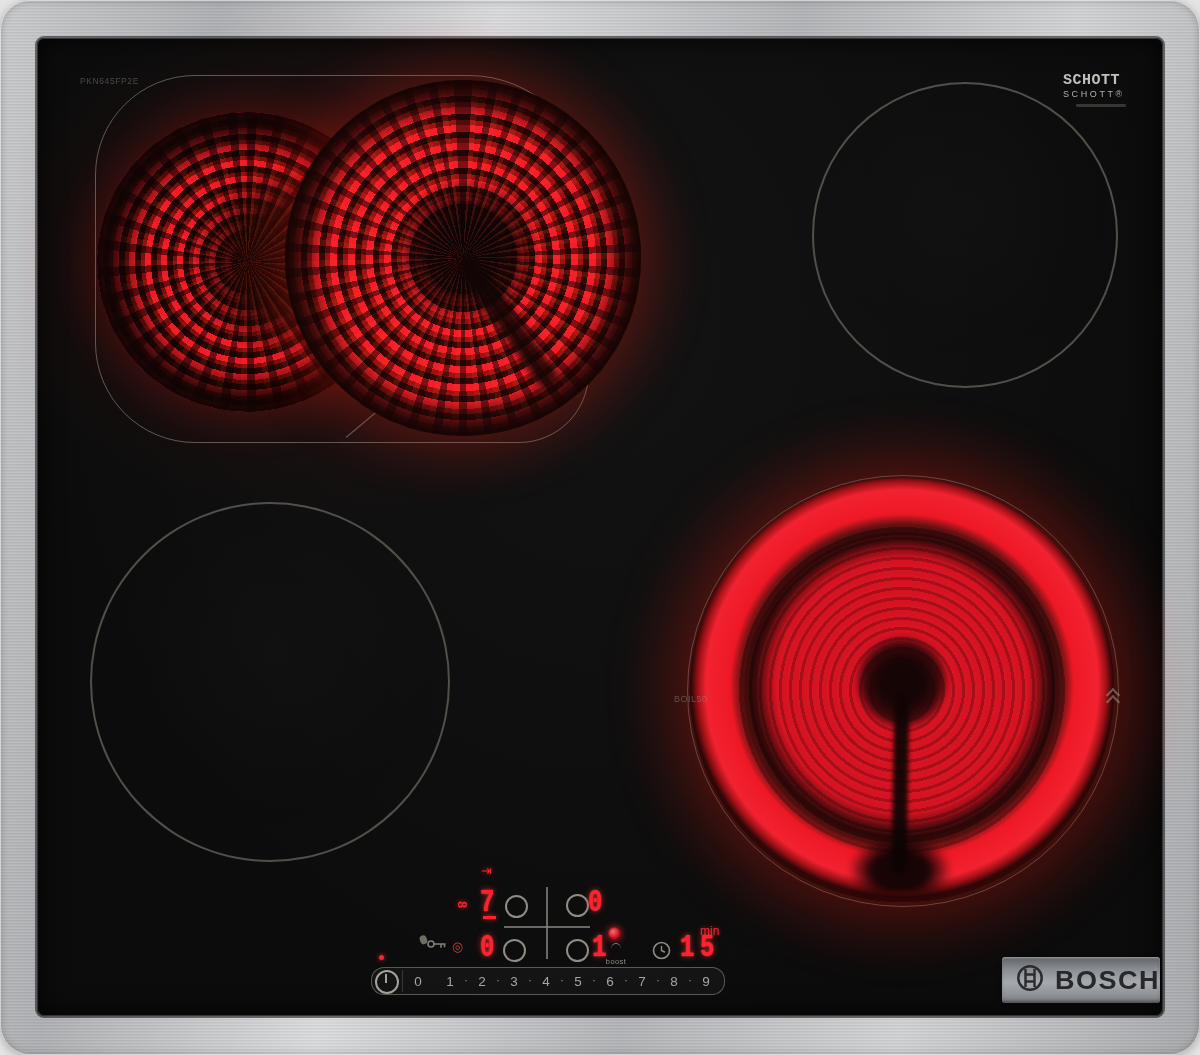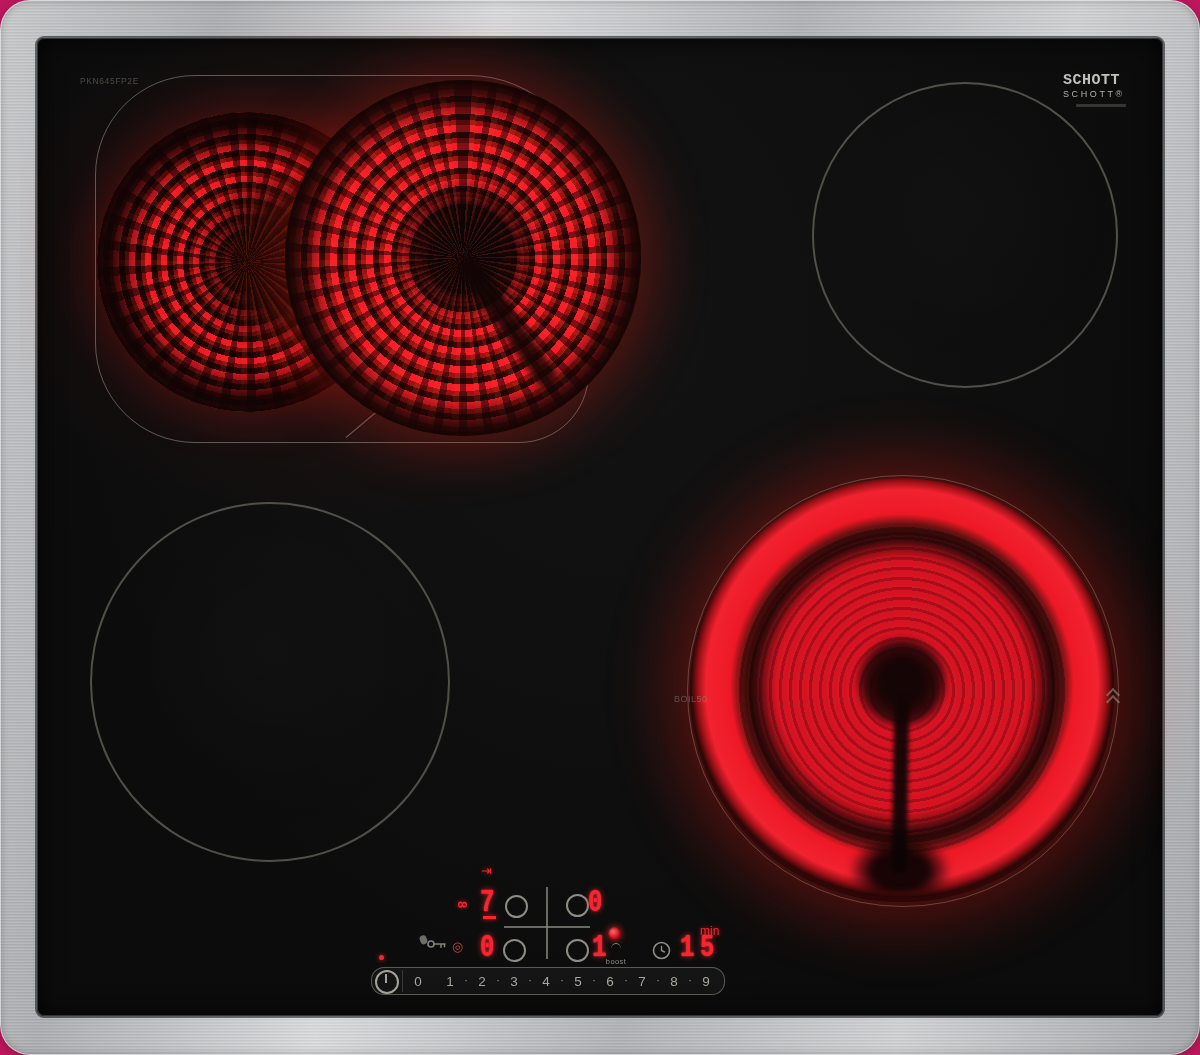--- a/index.html
+++ b/index.html
@@ -1,16 +1,16 @@
 <!DOCTYPE html>
 <html><head>
 <meta charset="utf-8">
 <style>
   html,body{margin:0;padding:0;background:#ffffff;}
-  .stage{position:relative;width:1200px;height:1055px;background:#be185d;overflow:hidden;
+  .stage{position:relative;width:1200px;height:1055px;background:#e5e5e5;overflow:hidden;
          font-family:"Liberation Sans", sans-serif;}
   
   .hob{position:absolute;inset:0;border-radius:30px;overflow:hidden;
     background:
       repeating-linear-gradient(0deg, rgba(255,255,255,.07) 0 1px, rgba(0,0,0,.05) 2px 3px),
       linear-gradient(100deg,#c9cbcd 0%,#aeb0b3 16%,#dbdcde 36%,#b2b4b7 58%,#d2d3d5 78%,#a6a8ab 100%);
     box-shadow: inset 0 0 0 1px rgba(255,255,255,.55), inset 0 0 8px rgba(0,0,0,.28), 0 2px 10px rgba(0,0,0,.25);}
   
   .glass{position:absolute;left:37px;top:38px;right:37px;bottom:39px;border-radius:7px;
     background:radial-gradient(ellipse at 50% 28%, #131313 0%, #0c0c0c 72%);
@@ -221,14 +221,23 @@
           <span class="lvl" style="left: 230px;">6</span>
           <span class="dot" style="left: 251px;">·</span>
           <span class="lvl" style="left: 262px;">7</span>
           <span class="dot" style="left: 283px;">·</span>
           <span class="lvl" style="left: 294px;">8</span>
           <span class="dot" style="left: 315px;">·</span>
           <span class="lvl" style="left: 326px;">9</span>
         </div>
     </div>
 
+    <div class="bosch-plate">
+      <span>
+        <svg width="30" height="30" viewBox="0 0 32 32">
+          <circle cx="16" cy="16" r="12.5" fill="none" stroke="#2a2c30" stroke-width="2.6"></circle>
+          <path d="M11.2 6.5 V25.5 M20.8 6.5 V25.5 M11.2 12.2 H20.8 M11.2 19.8 H20.8" stroke="#2a2c30" stroke-width="2.6" fill="none"></path>
+        </svg>
+      </span>
+      <span class="bosch-word">BOSCH</span>
+    </div>
   </div>
 </div>
 
 </body></html>

